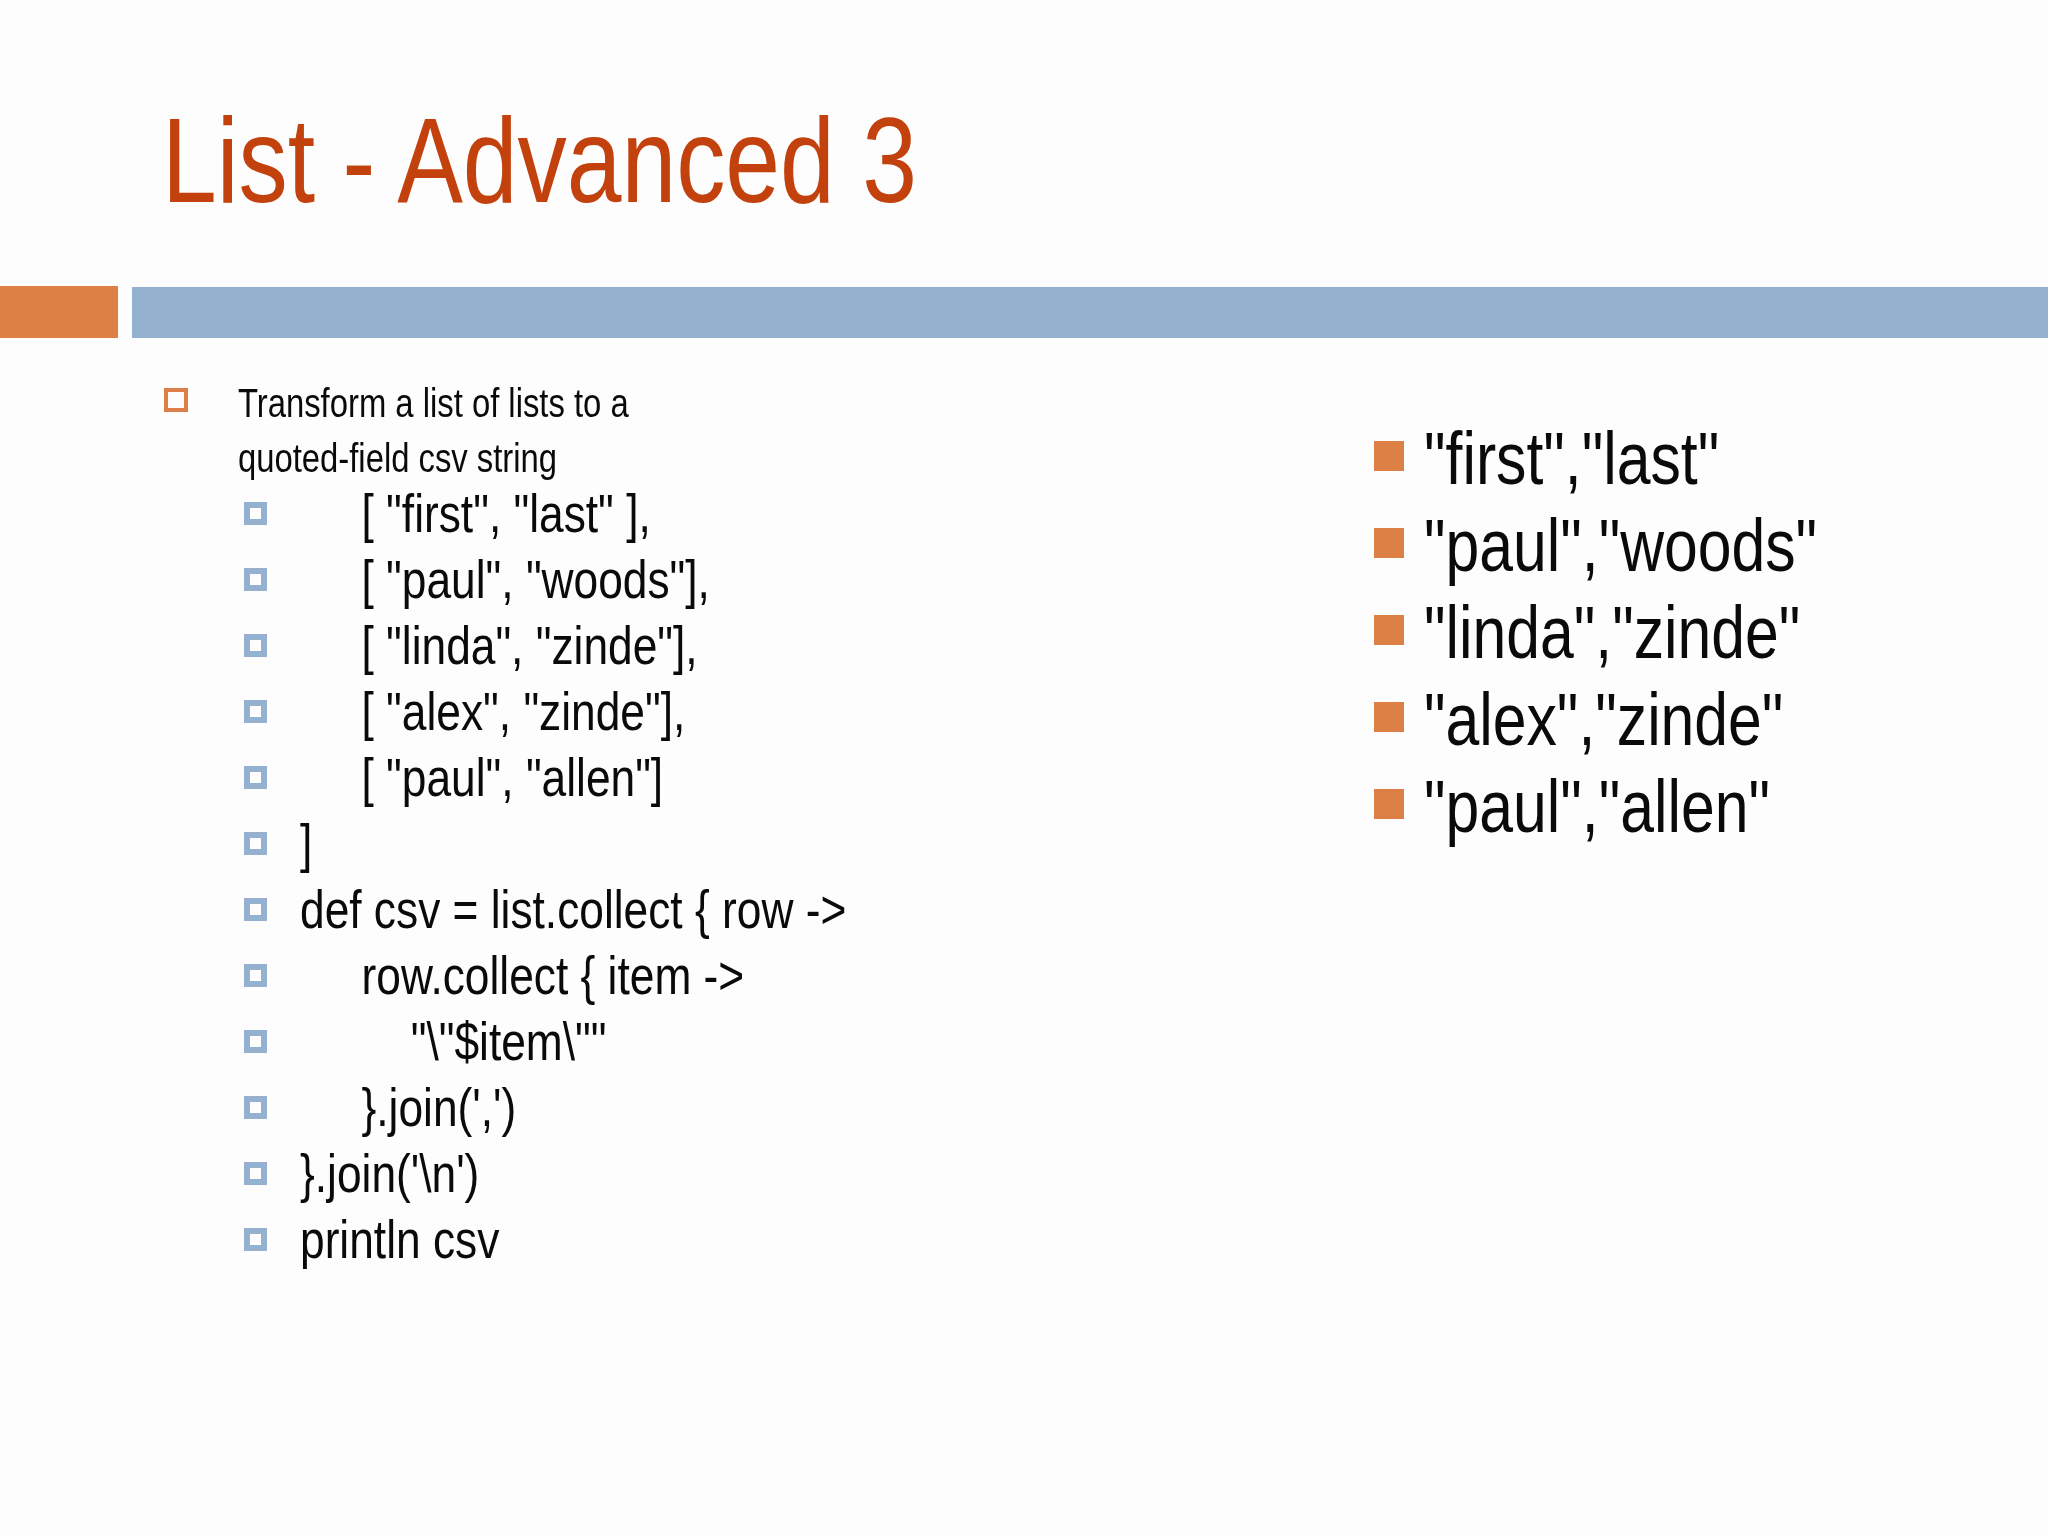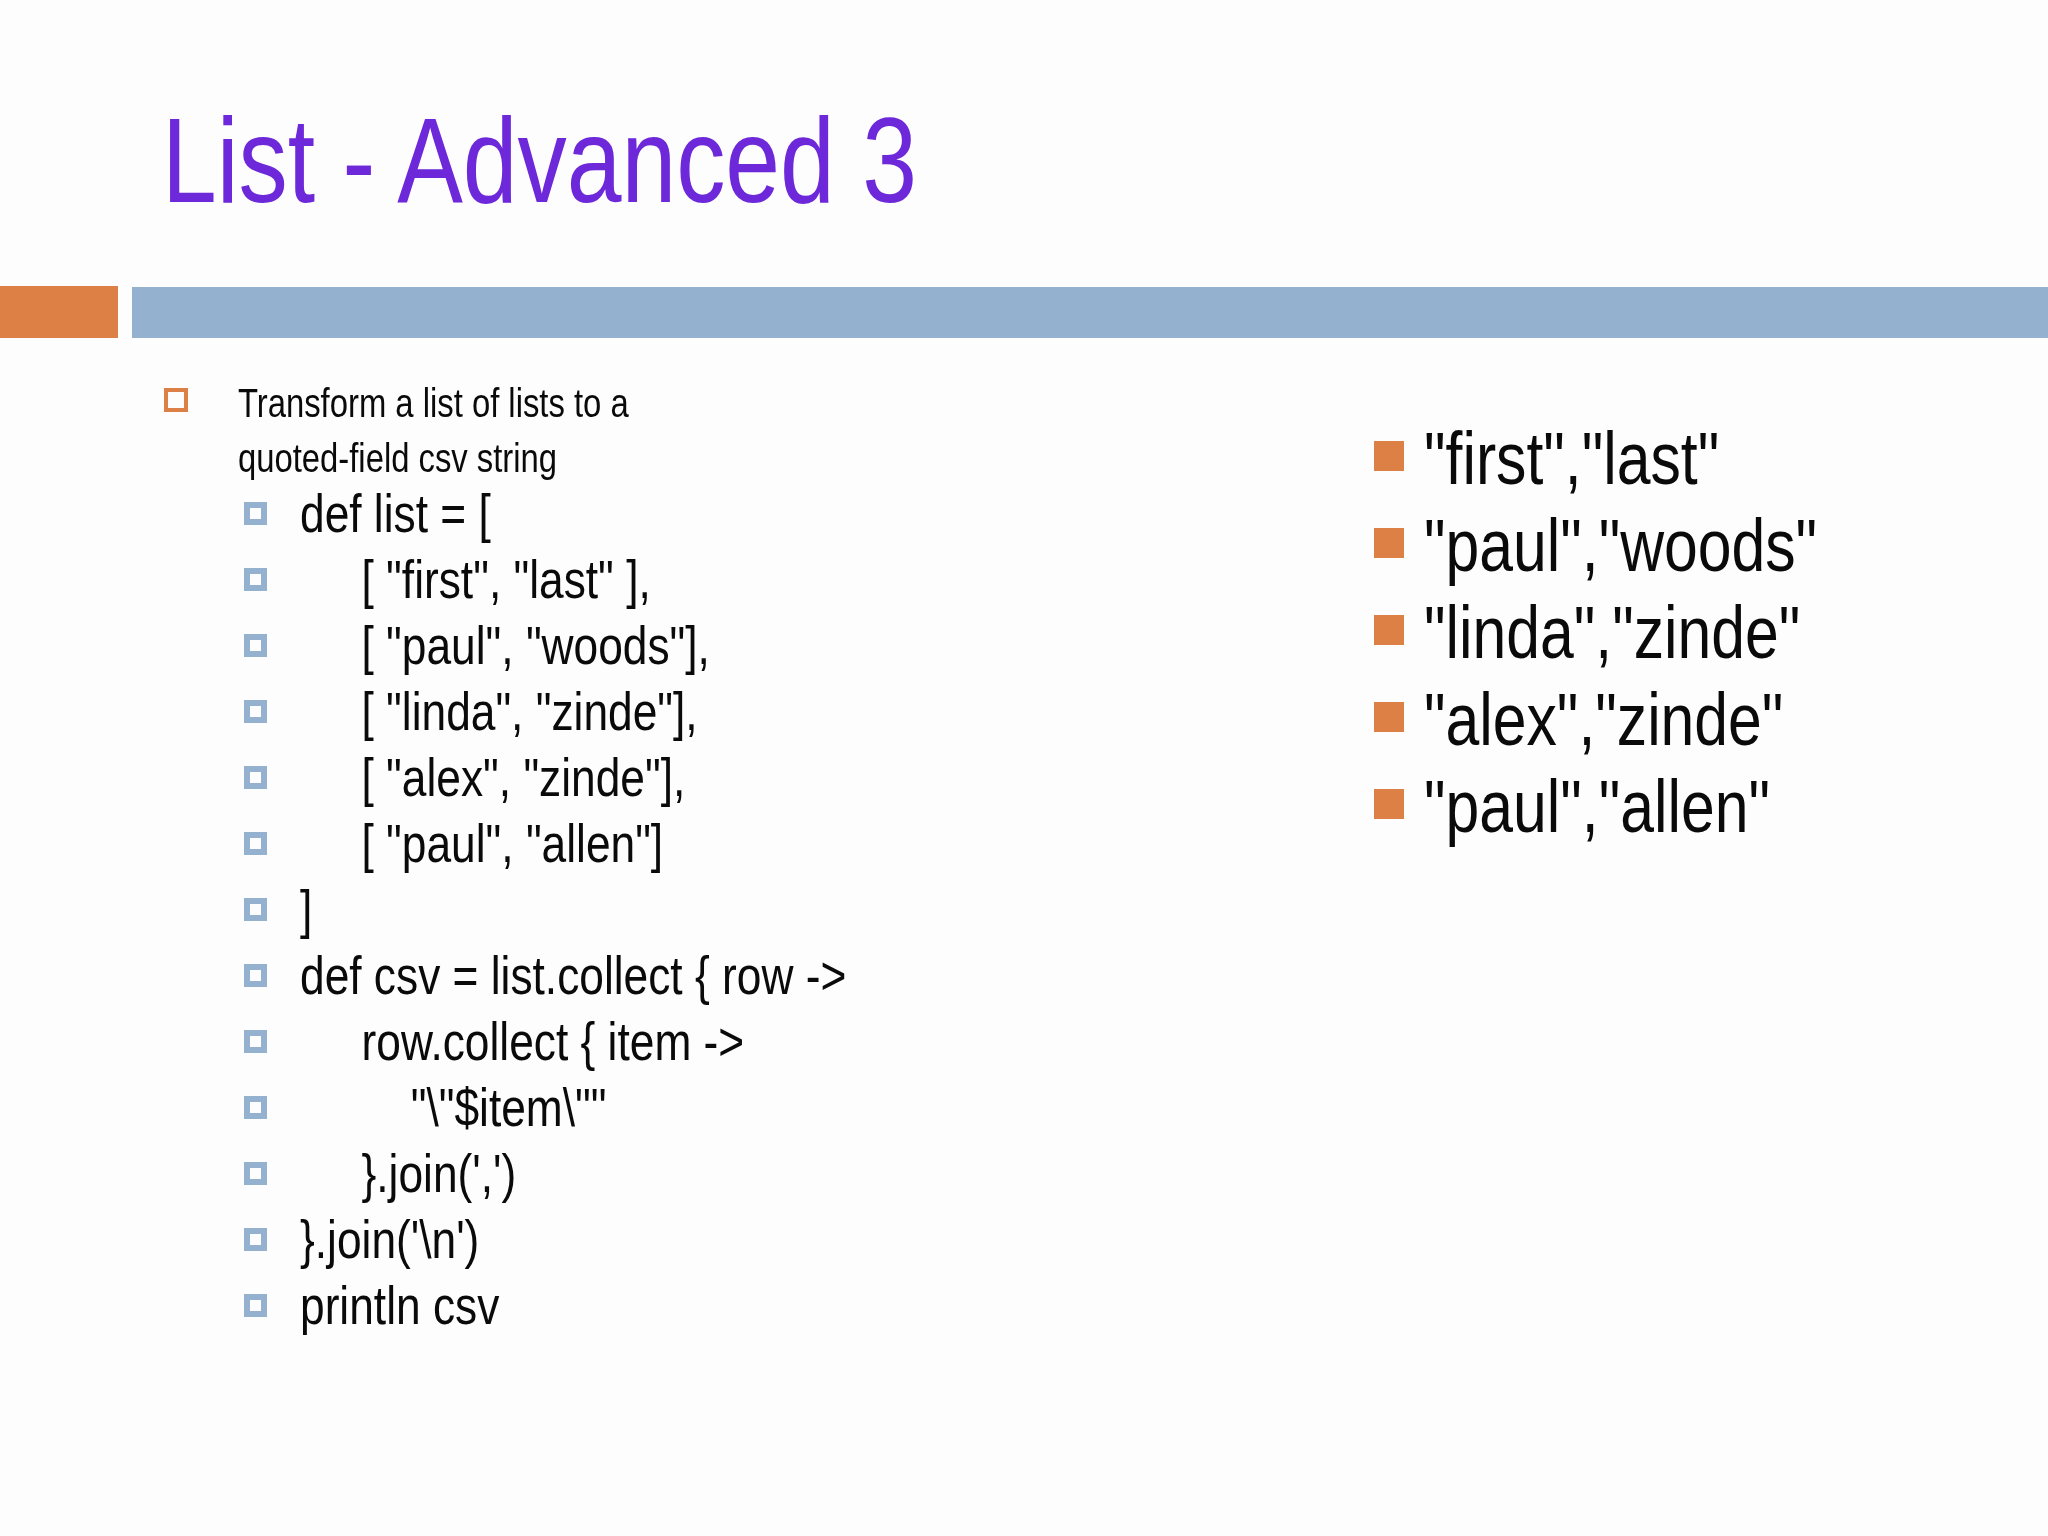--- a/index.html
+++ b/index.html
@@ -10,21 +10,21 @@
     overflow:hidden;
     font-family:"Liberation Sans","DejaVu Sans",sans-serif;
     color:#0a0a0a;
   }
   
   .narrow{display:inline-block;transform:scaleX(0.82);transform-origin:0 50%;white-space:pre;}
 
   .title{
     position:absolute;left:162px;top:100px;
     font-size:120px;line-height:120px;
-    color:#6d28d9;
+    color:#c2410c;
     white-space:nowrap;
   }
 
   .accent-block{
     position:absolute;left:0;top:286px;width:118px;height:52px;
     background:#dc8045;
   }
   .accent-bar{
     position:absolute;left:132px;top:287px;right:0;height:51px;
     background:#94b2cf;
@@ -95,24 +95,20 @@
 
   <div class="l1-bullet"></div>
   <div class="intro">
     <span class="narrow">Transform a list of lists to a</span>
     <span class="narrow">quoted-field csv string</span>
   </div>
 
   <div class="code-list">
     <div class="code-line">
         <span class="blue-bullet"></span>
-        <span class="code-text narrow">def list = [</span>
-      </div>
-    <div class="code-line">
-        <span class="blue-bullet"></span>
         <span class="code-text narrow">     [ "first", "last" ],</span>
       </div>
     <div class="code-line">
         <span class="blue-bullet"></span>
         <span class="code-text narrow">     [ "paul", "woods"],</span>
       </div>
     <div class="code-line">
         <span class="blue-bullet"></span>
         <span class="code-text narrow">     [ "linda", "zinde"],</span>
       </div>

